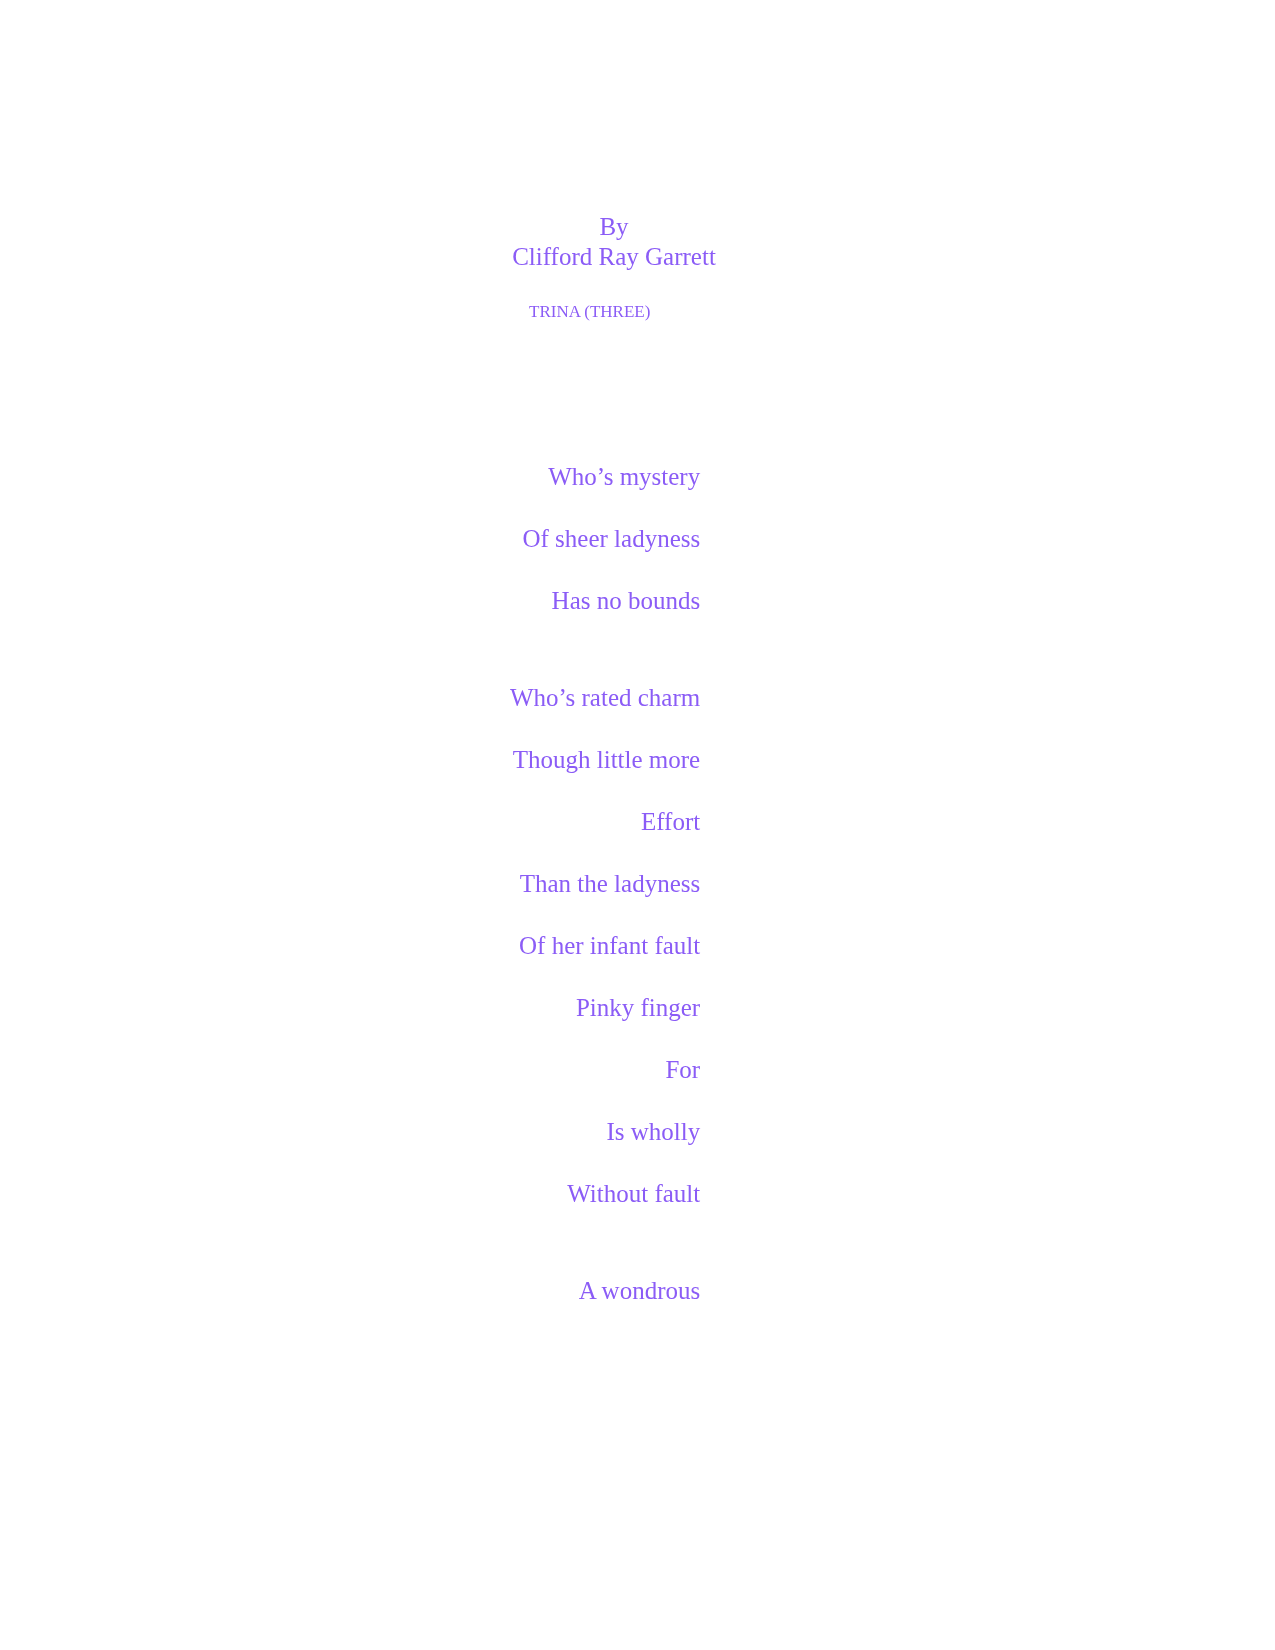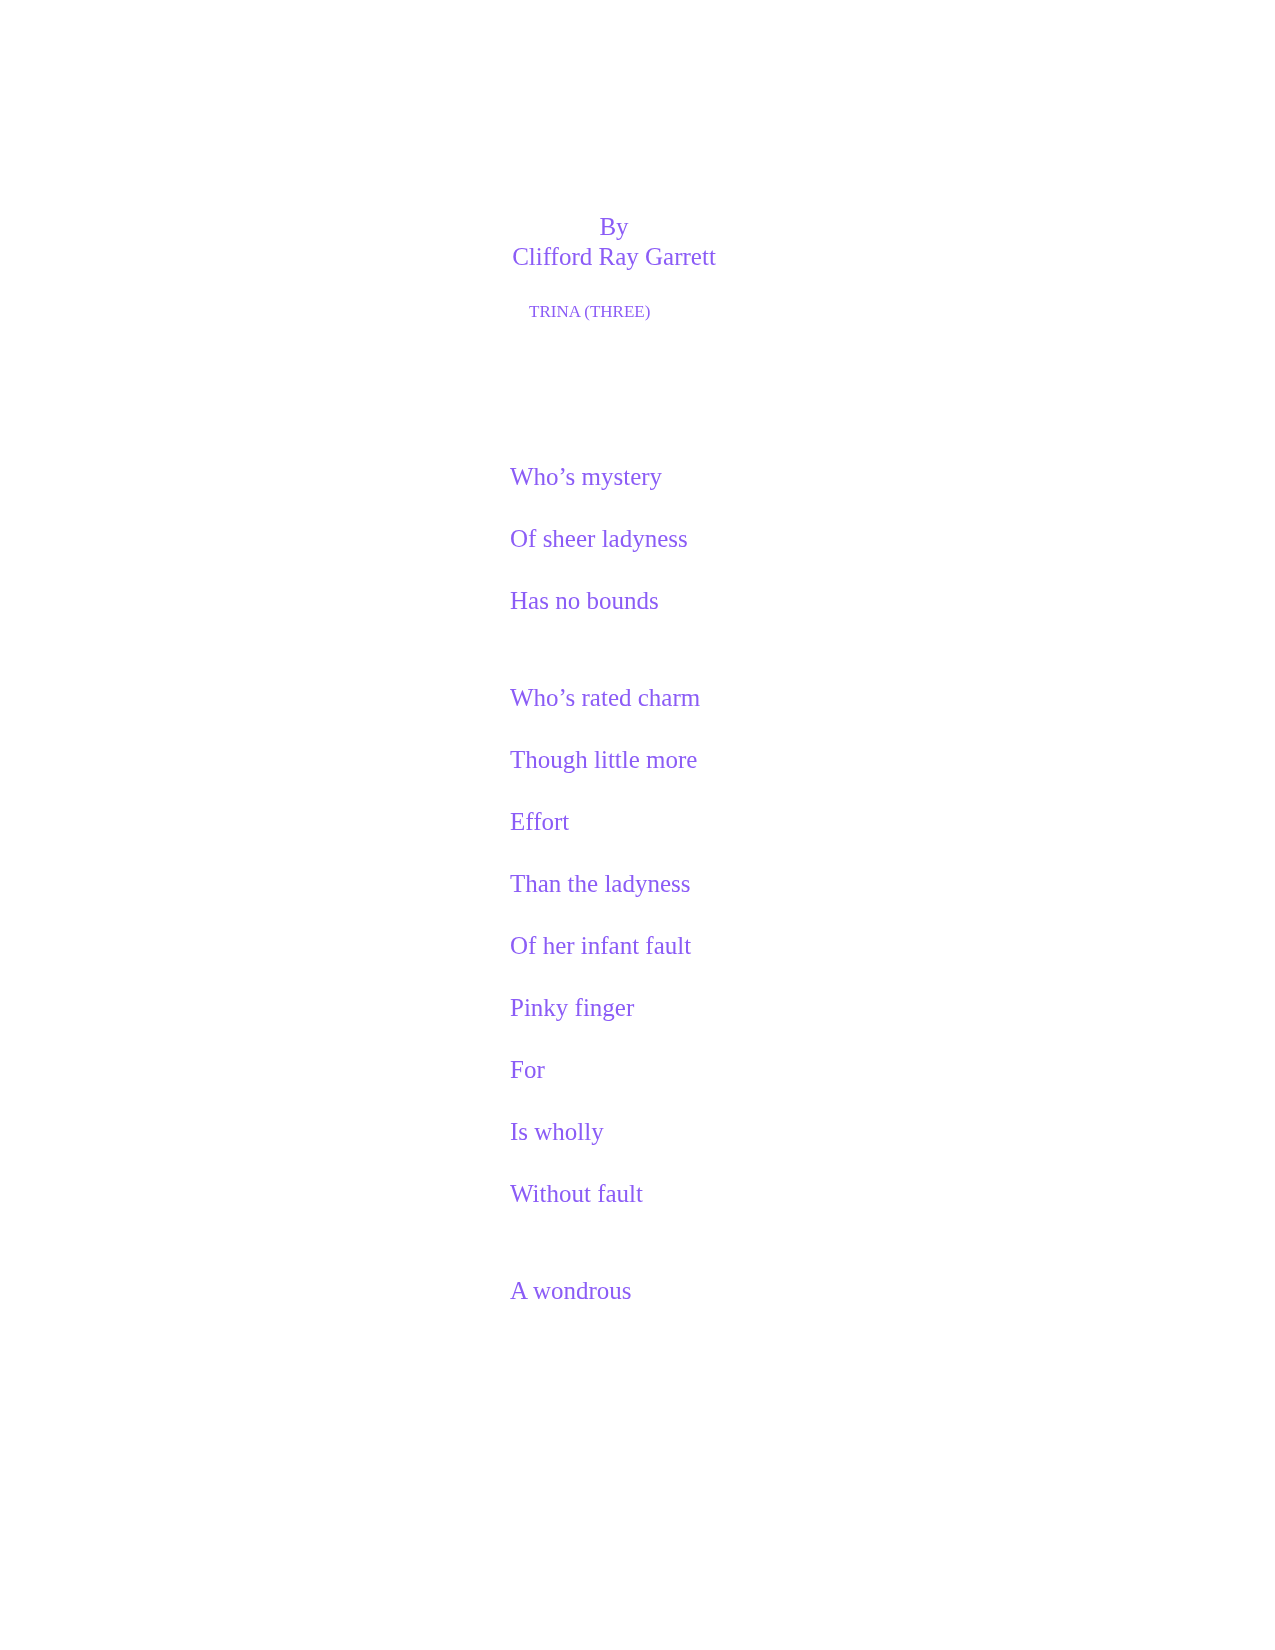--- a/index.html
+++ b/index.html
@@ -35,21 +35,21 @@
     line-height: 30px;
     white-space: nowrap;
     margin-left: 19px;
   }
   .poem {
     position: absolute;
     top: 446px;
     left: 510px;
     font-size: 25px;
   }
-  .stanza { margin: 0; padding: 0; }
+  .stanza { margin: 0; padding: 0; text-align: right; }
   .stanza + .stanza { margin-top: 35px; }
   .poem-line {
     line-height: 62px;
     white-space: nowrap;
   }
 </style>
 </head>
 <body>
 
 <div class="page">

